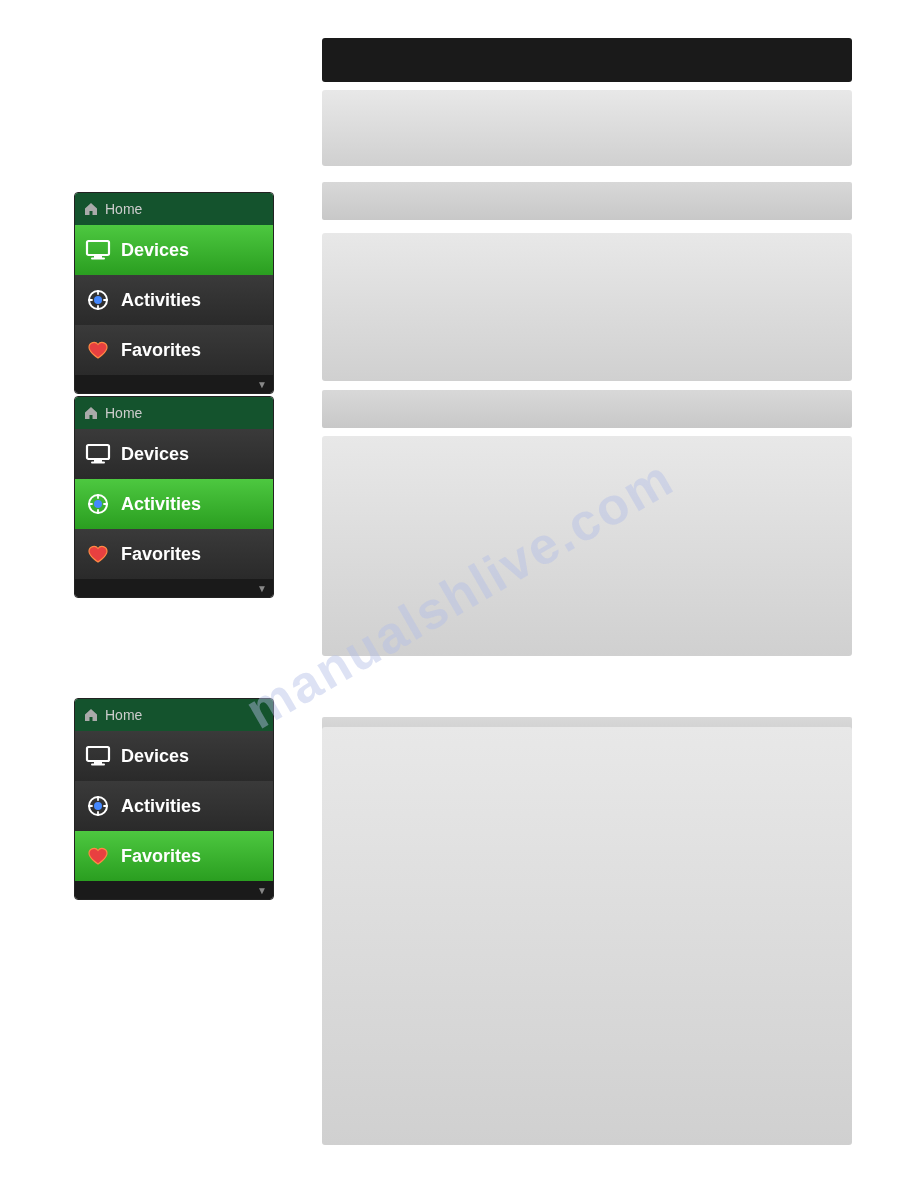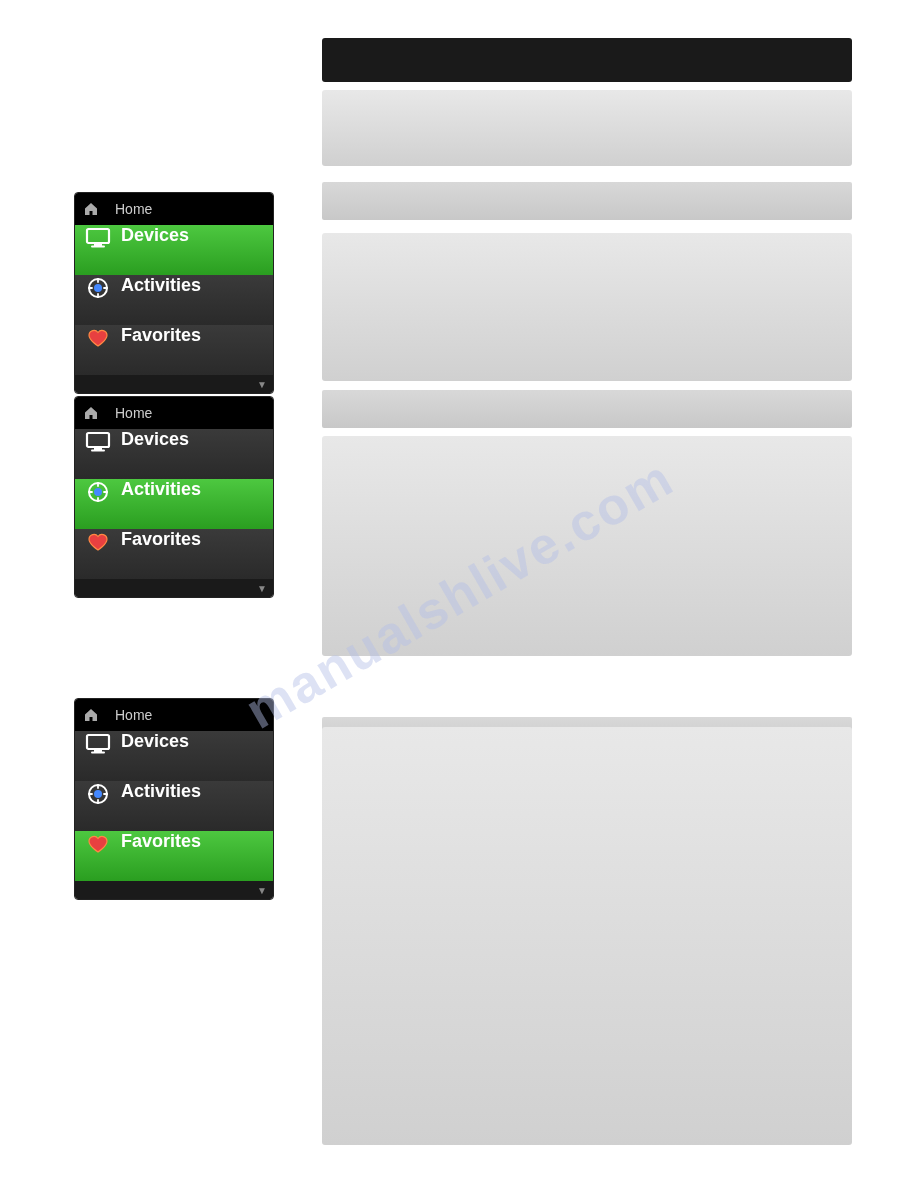--- a/index.html
+++ b/index.html
@@ -66,37 +66,38 @@
     .sidebar-menu {
       position: absolute;
       left: 74px;
       width: 200px;
       border-radius: 4px;
       overflow: hidden;
       border: 1px solid #222;
     }
 
     .sidebar-home-bar {
-      background: #000000;
+      background: #14532d;
       height: 32px;
       display: flex;
       align-items: center;
       padding: 0 8px;
-      gap: 16px;
+      gap: 6px;
     }
 
     .home-label {
       color: #cccccc;
       font-size: 14px;
       font-weight: 500;
     }
 
     .menu-item {
       height: 50px;
       display: flex;
+      align-items: center;
       padding: 0 10px;
       gap: 10px;
       cursor: pointer;
     }
 
     .menu-item-label {
       font-size: 18px;
       font-weight: bold;
       color: #ffffff;
     }

